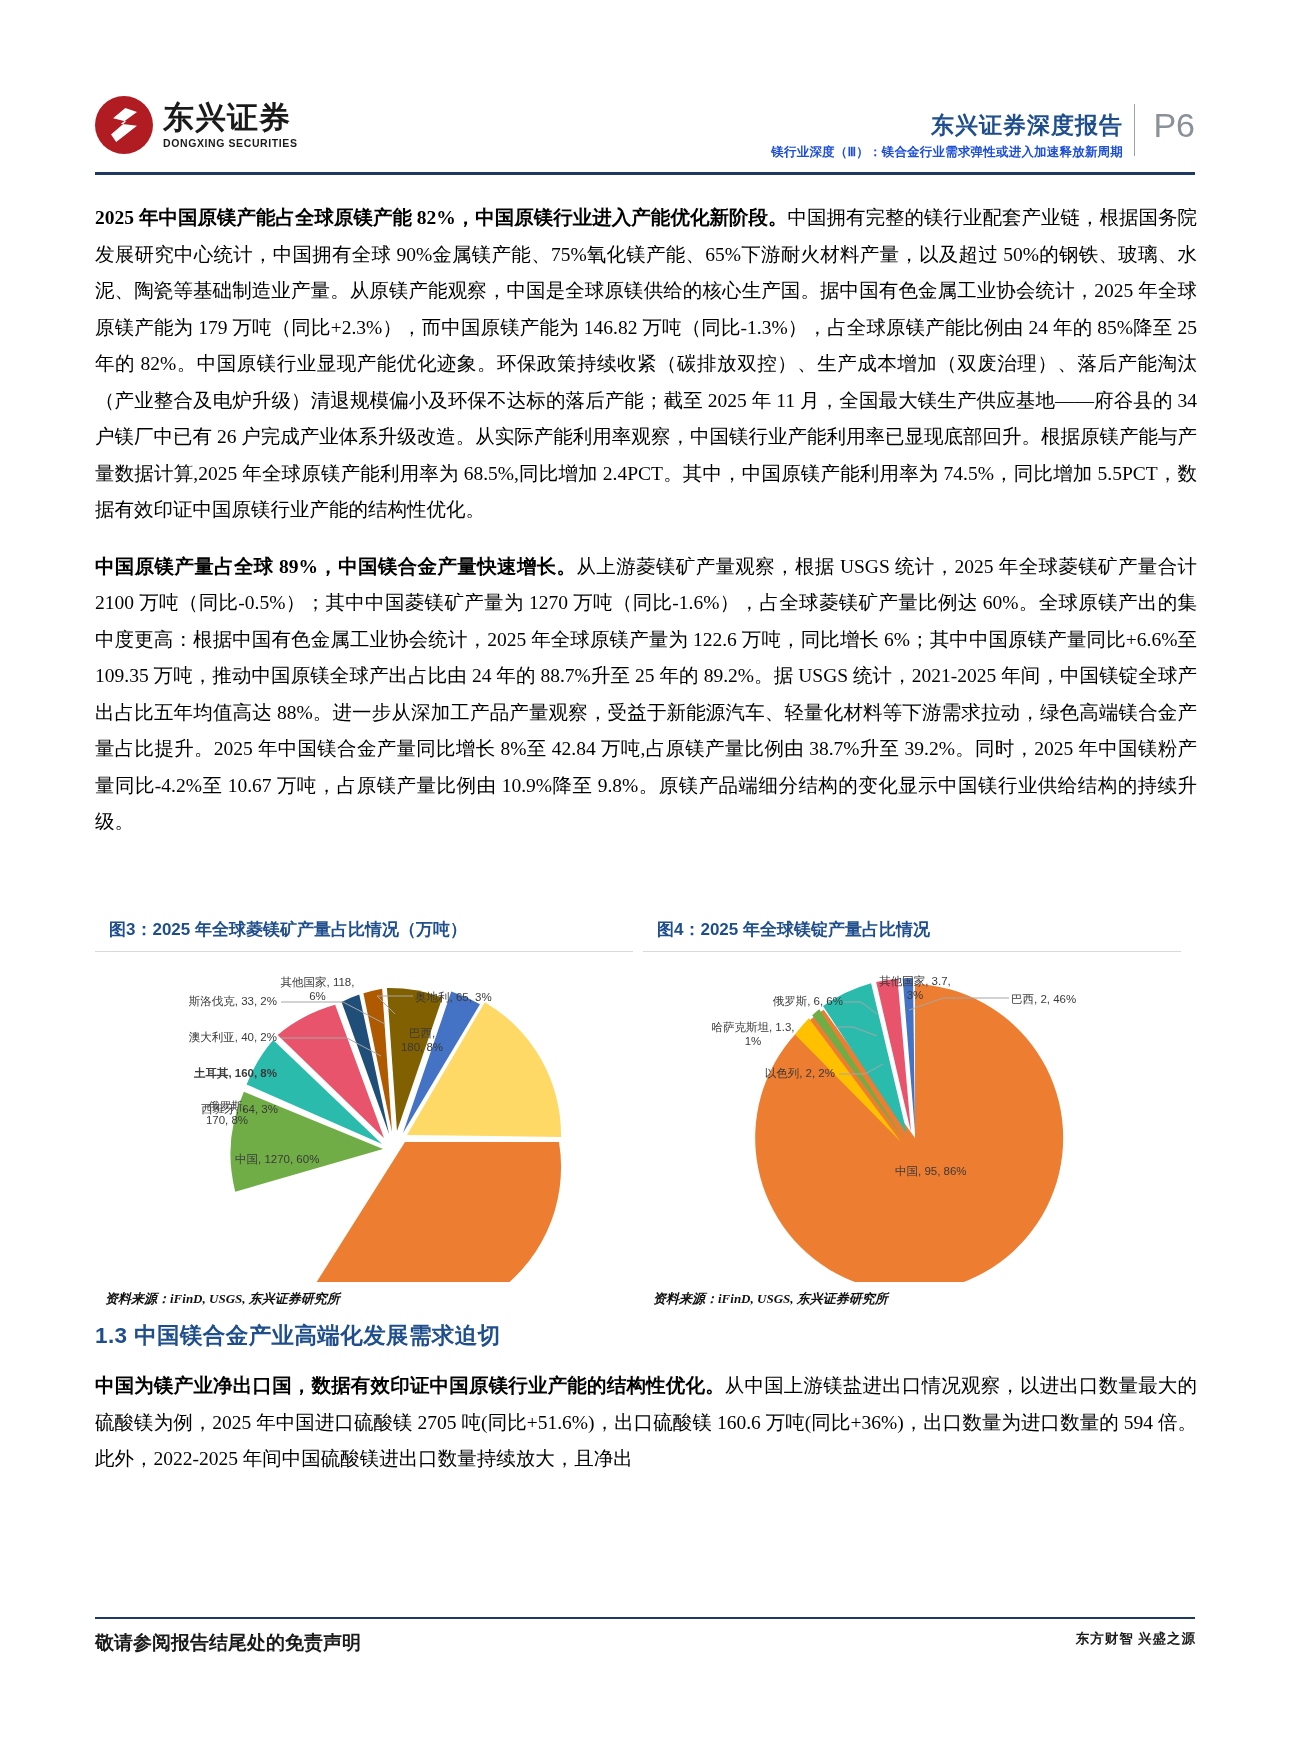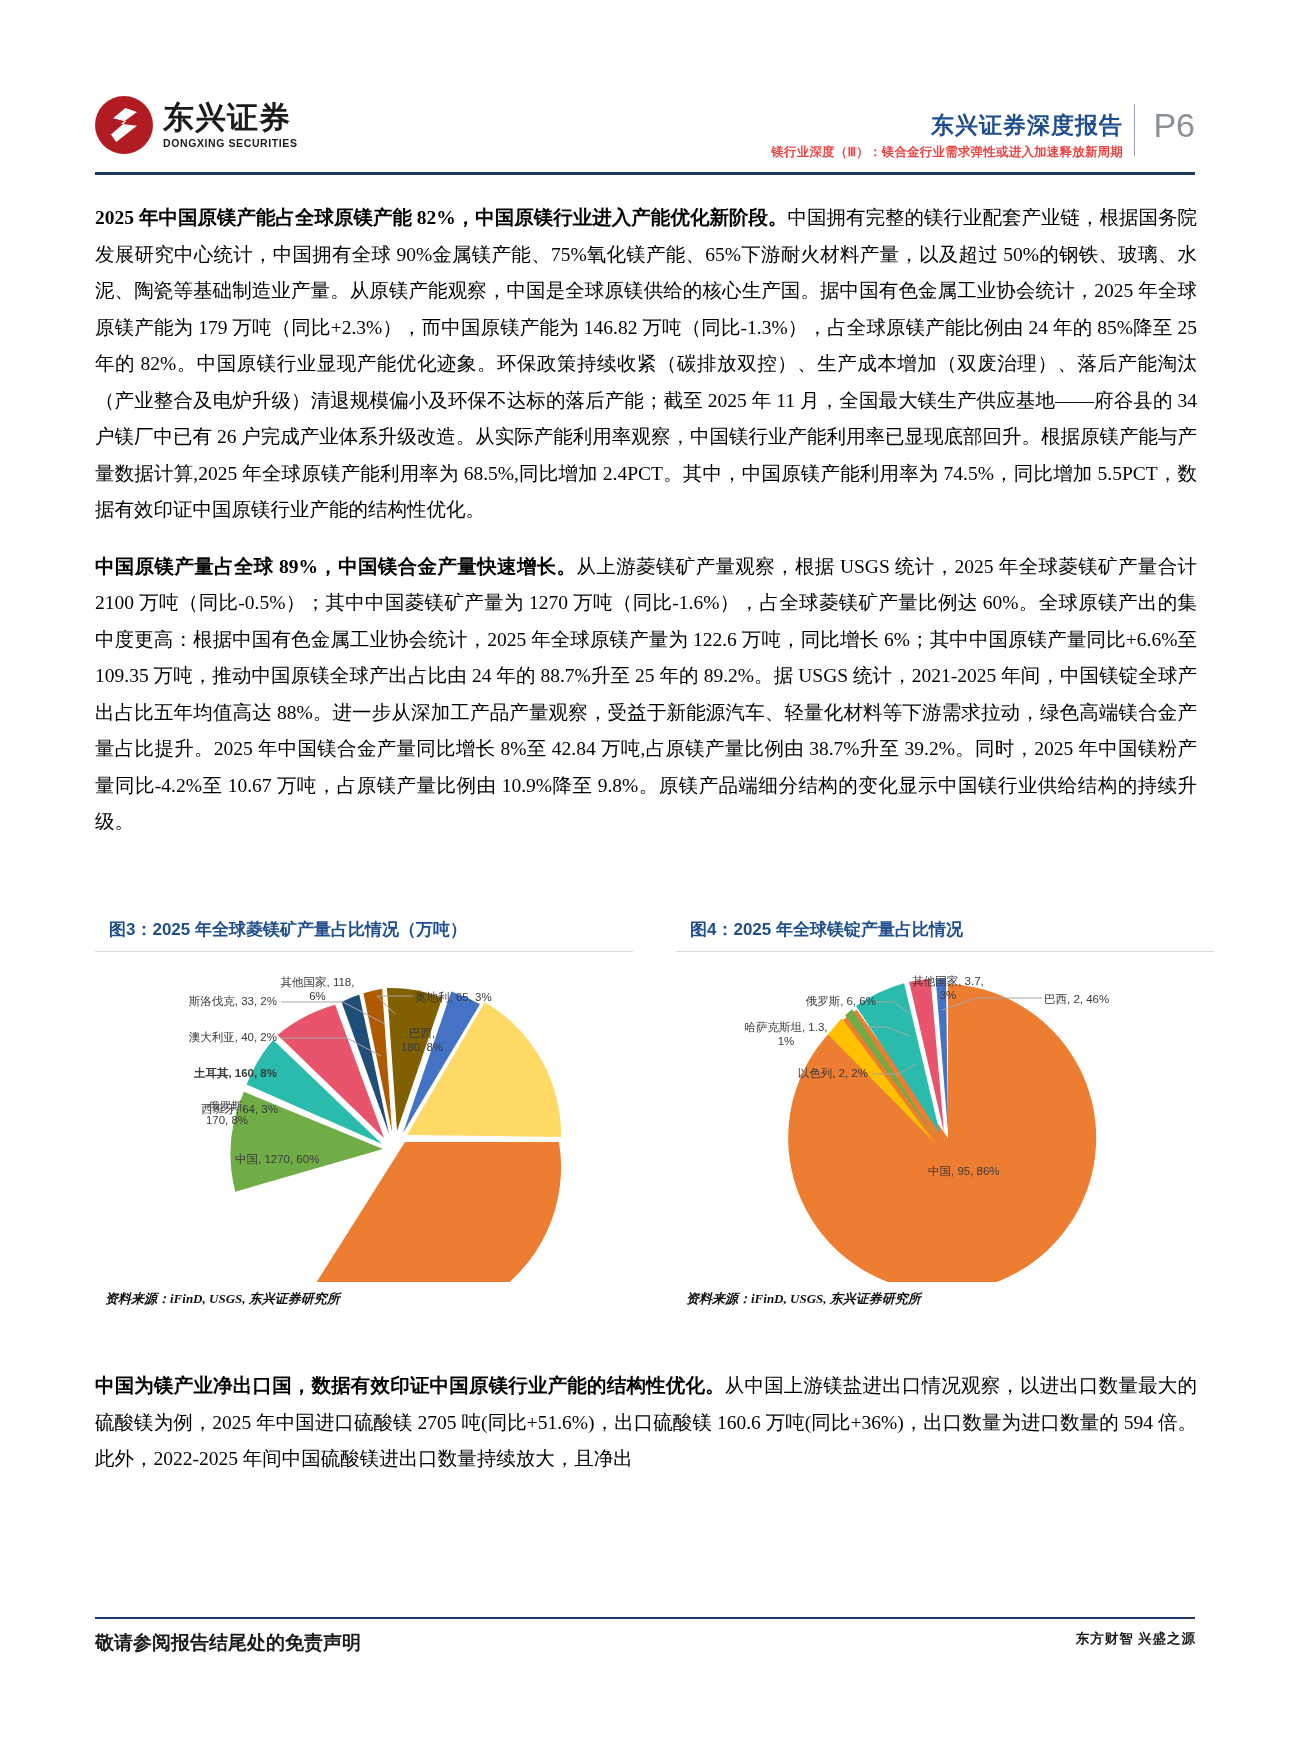--- a/index.html
+++ b/index.html
@@ -92,21 +92,21 @@
     font-size: 23px;
     color: #1f4e8c;
     letter-spacing: 1px;
   }
   .hdr-sub {
     position: absolute;
     right: 72px;
     top: 56px;
     font-family: "Liberation Serif", serif;
     font-size: 12.5px;
-    color: #ef4444;
+    color: #1d4ed8;
     font-weight: bold;
     white-space: nowrap;
     letter-spacing: 0.2px;
   }
   .hdr-divider {
     position: absolute;
     right: 60px;
     top: 16px;
     width: 1.5px;
     height: 52px;
@@ -150,21 +150,21 @@
     font-weight: bold;
   }
 
   
   .figures {
     position: absolute;
     left: 95px;
     top: 918px;
     width: 1102px;
     display: flex;
-    gap: 43px;
+    gap: 10px;
   }
   .fig {
     width: 538px;
     position: relative;
   }
   .fig-title {
     font-family: "Liberation Sans", sans-serif;
     font-weight: bold;
     font-size: 17px;
     color: #1f4e8c;
@@ -354,20 +354,21 @@
           <polyline points="200,50 218,50 234,62" fill="none" stroke="#a6a6a6" stroke-width="1"></polyline>
           <polyline points="192,75 210,75 234,84" fill="none" stroke="#a6a6a6" stroke-width="1"></polyline>
           <polyline points="196,122 222,122 240,112" fill="none" stroke="#a6a6a6" stroke-width="1"></polyline>
           <polyline points="366,46 300,46 266,58" fill="none" stroke="#a6a6a6" stroke-width="1"></polyline>
         </svg>
       </div>
       <div class="fig-source">资料来源：iFinD, USGS, 东兴证券研究所</div>
     </div>
   </div>
 
+  <div class="section-head">1.3 中国镁合金产业高端化发展需求迫切</div>
   <div class="bottom-area">
     <p class="para"><b>中国为镁产业净出口国，数据有效印证中国原镁行业产能的结构性优化。</b><span>从中国上游镁盐进出口情况观察，以进出口数量最大的硫酸镁为例，2025 年中国进口硫酸镁 2705 吨(同比+51.6%)，出口硫酸镁 160.6 万吨(同比+36%)，出口数量为进口数量的 594 倍。此外，2022-2025 年间中国硫酸镁进出口数量持续放大，且净出</span></p>
   </div>
 
   <div class="footer-rule"></div>
   <div class="footer-left">敬请参阅报告结尾处的免责声明</div>
   <div class="footer-right">东方财智 兴盛之源</div>
 
 </div>
 

